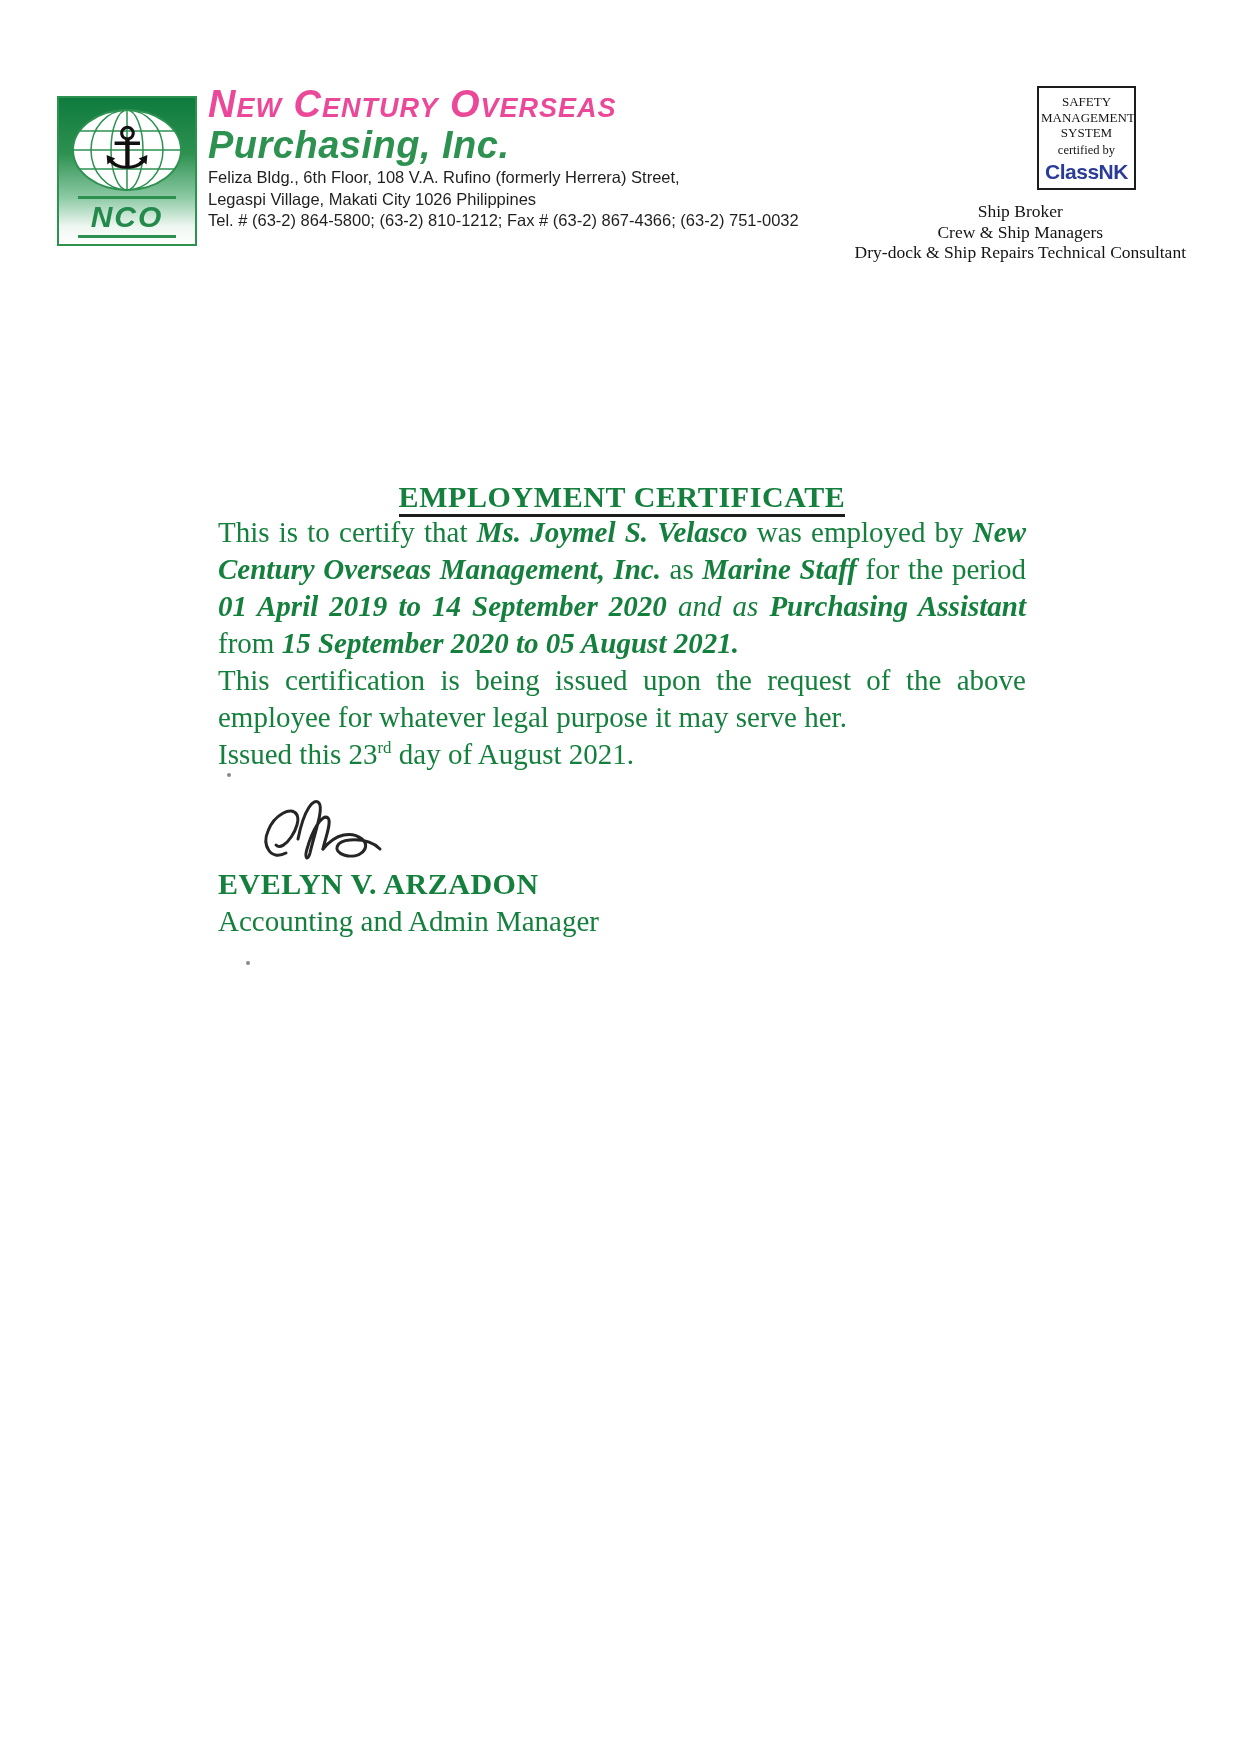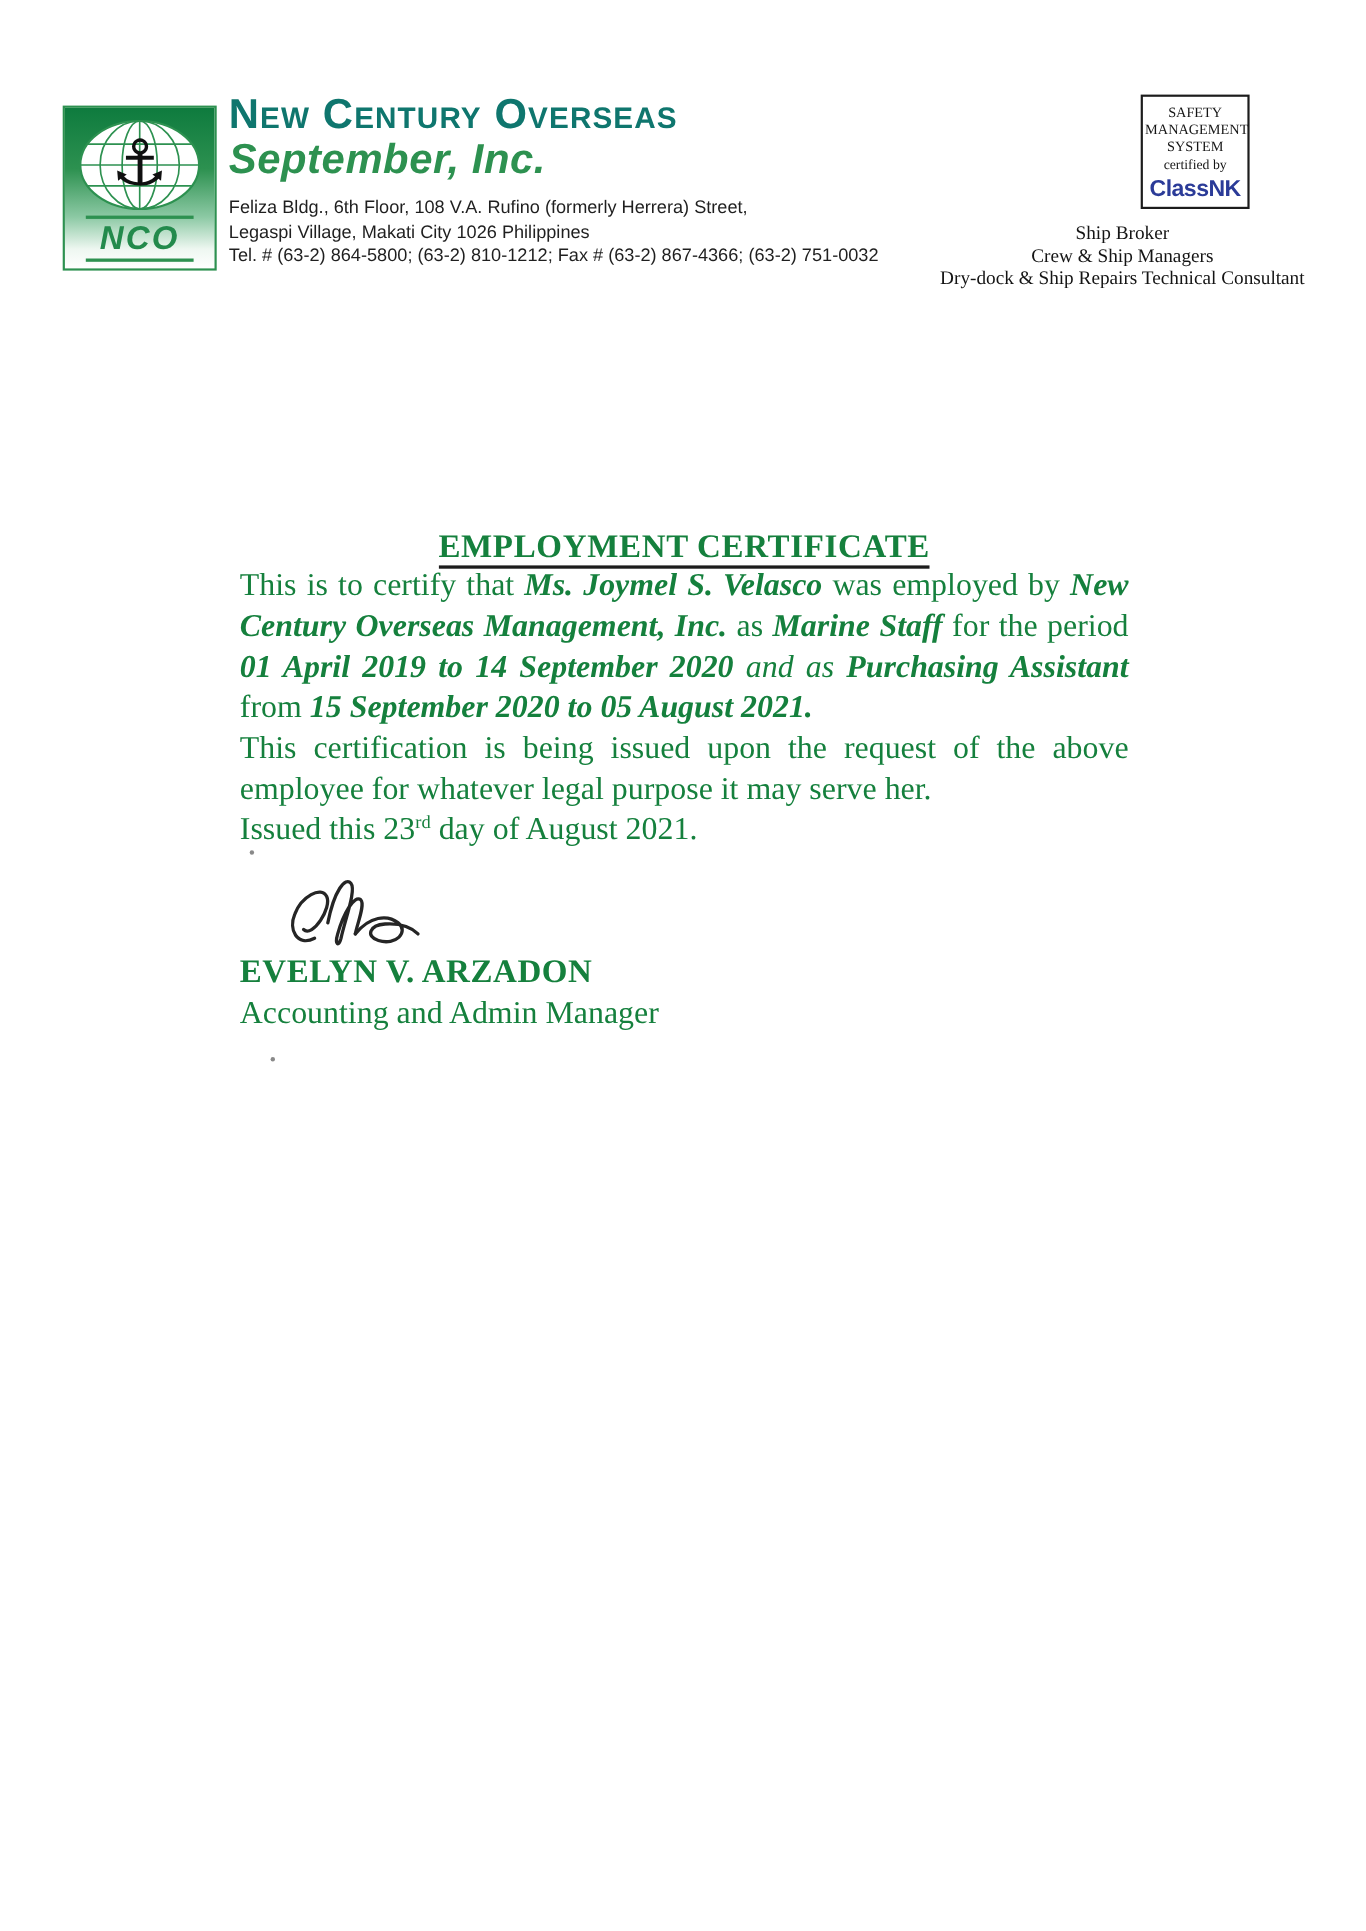--- a/index.html
+++ b/index.html
@@ -24,28 +24,28 @@
   }
   .logo-rule { width:98px; height:3px; background:#2d9150; margin:3px 0 1px; }
   .logo-rule.bottom { margin:1px 0 0; }
   .logo-nco {
     font-style:italic; font-weight:bold; font-size:30px; line-height:34px;
     color:#238a4c; letter-spacing:2px;
   }
 
   .company { position:absolute; left:208px; top:84px; }
   .company-name {
-    font-weight:bold; color:#0f766e;
+    font-style:italic; font-weight:bold; color:#ec4899;
     font-variant:small-caps; font-size:38px; line-height:40px; letter-spacing:1px;
   }
   .company-subname {
     font-style:italic; font-weight:bold; color:#2d9150;
     font-size:38px; line-height:42px; letter-spacing:0.5px;
   }
-  .company-address { margin-top:13px; font-size:16.5px; line-height:21.5px; color:#1f1f1f; }
+  .company-address { margin-top:1px; font-size:16.5px; line-height:21.5px; color:#1f1f1f; }
 
   .badge {
     position:absolute; left:1037px; top:86px; width:99px;
     border:2px solid #1c1c1c; background:#fff; text-align:center;
     padding:6px 2px 4px; box-sizing:border-box;
     font-family:"Liberation Serif", serif;
   }
   .badge-line { font-size:13px; line-height:15.5px; color:#151515; }
   .badge-certified { font-size:12.5px; line-height:15px; color:#151515; margin-top:2px; }
   .badge-classnk {
@@ -101,21 +101,21 @@
         </svg>
         <div class="anchor-glyph">⚓</div>
       </div>
       <div class="logo-rule"></div>
       <div class="logo-nco">NCO</div>
       <div class="logo-rule bottom"></div>
     </div>
 
     <div class="company">
       <div class="company-name">New Century Overseas</div>
-      <div class="company-subname">September, Inc.</div>
+      <div class="company-subname">Purchasing, Inc.</div>
       <div class="company-address">
         <div>Feliza Bldg., 6th Floor, 108 V.A. Rufino (formerly Herrera) Street,</div>
         <div>Legaspi Village, Makati City 1026 Philippines</div>
         <div>Tel. # (63-2) 864-5800; (63-2) 810-1212; Fax # (63-2) 867-4366; (63-2) 751-0032</div>
       </div>
     </div>
 
     <div class="badge">
       <div class="badge-line">SAFETY</div>
       <div class="badge-line">MANAGEMENT</div>

